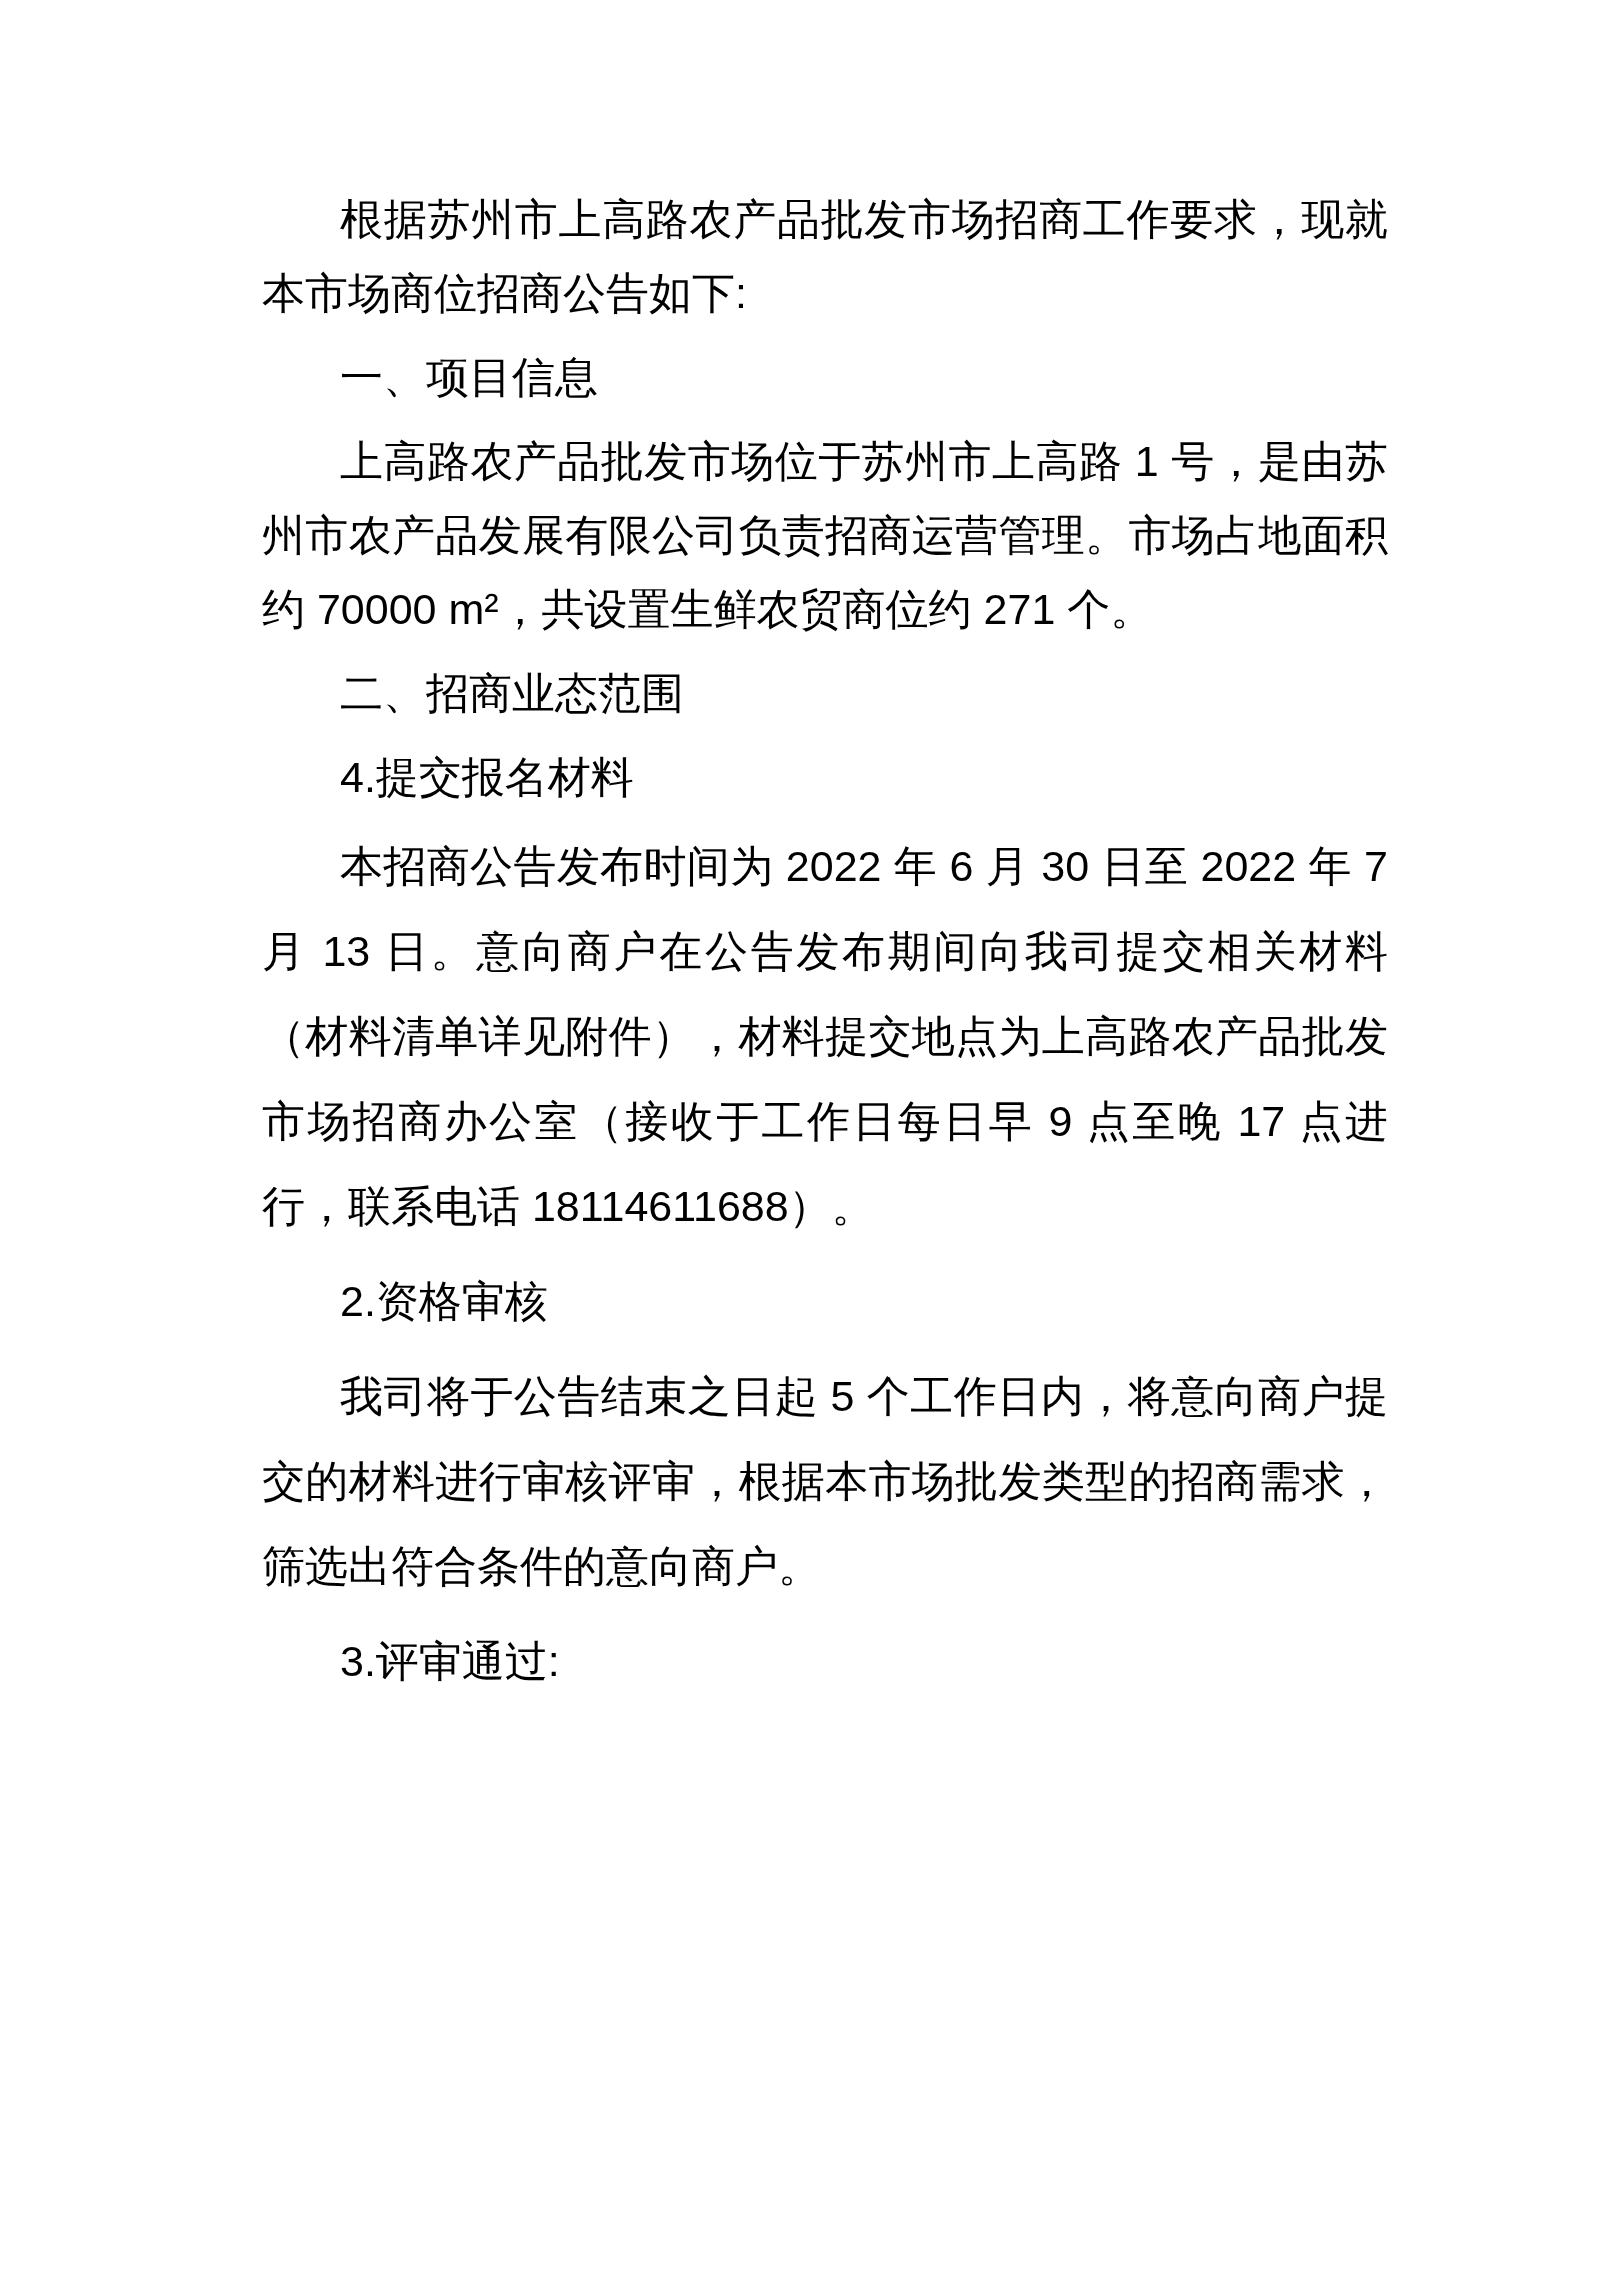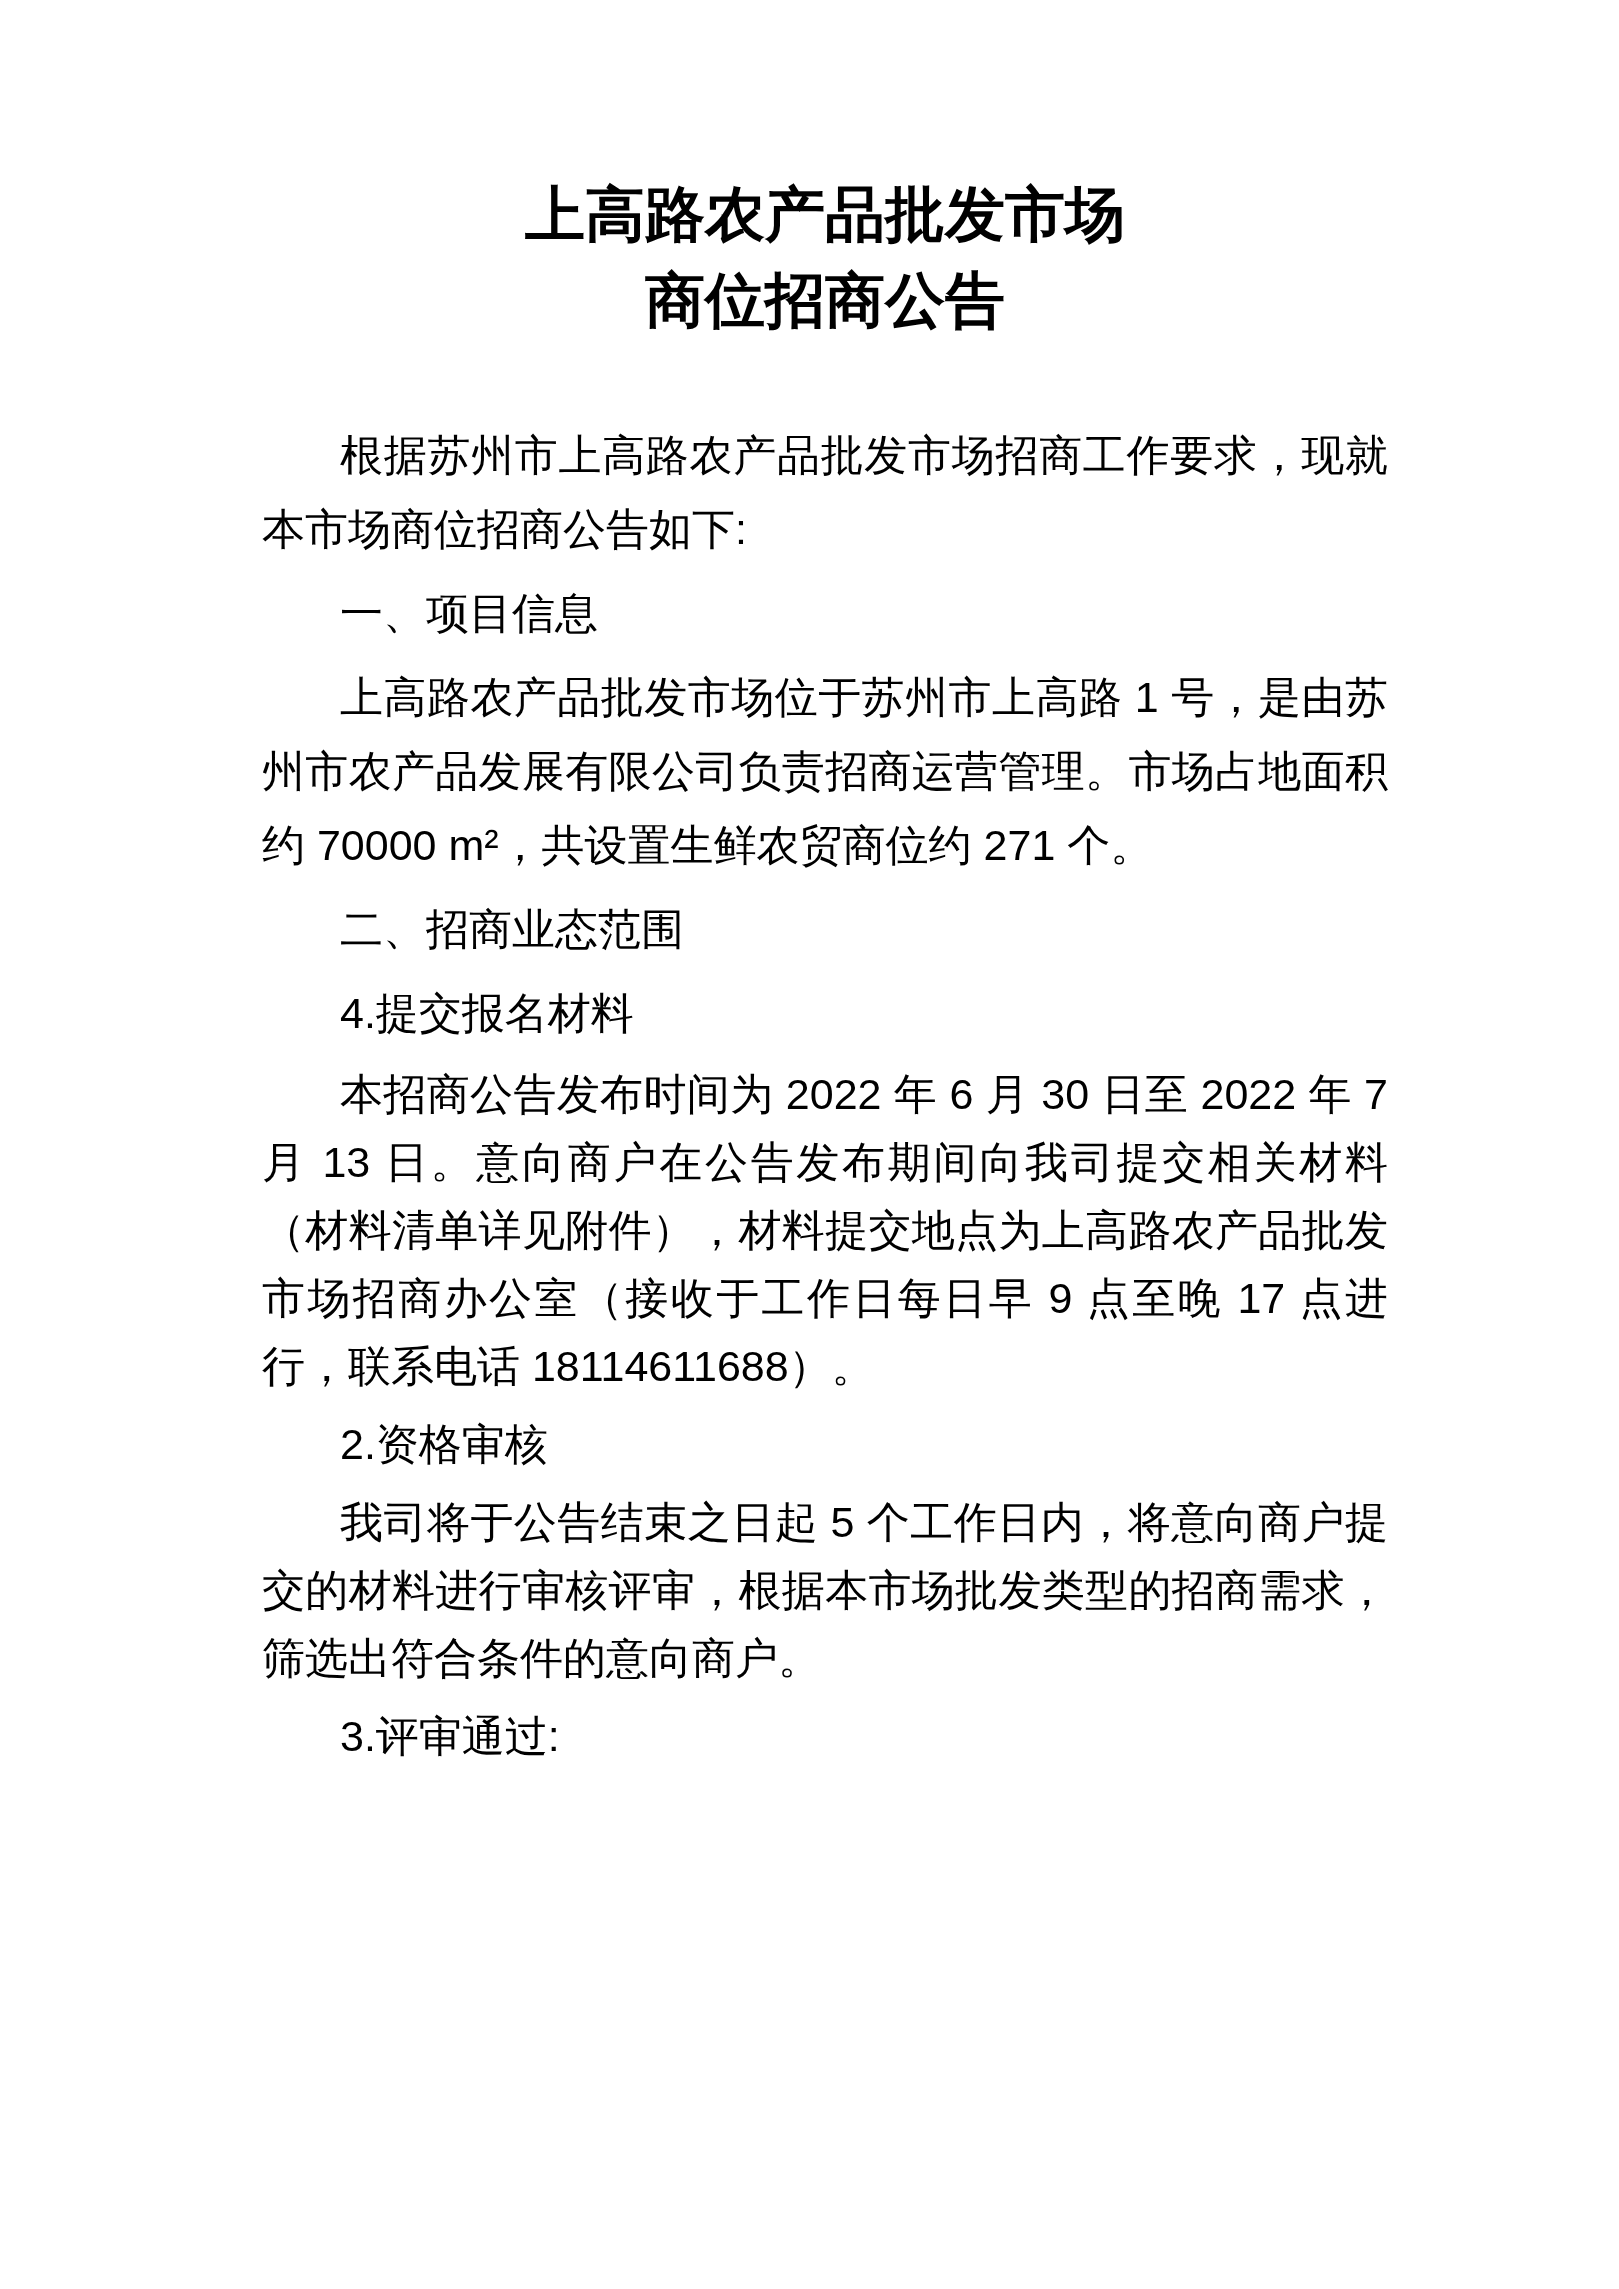--- a/index.html
+++ b/index.html
@@ -26,34 +26,30 @@
     text-align: center;
     color: #000000;
   }
   .page p {
     margin: 10px;
     font-size: 43px;
     text-align: justify;
     color: #000000;
   }
   .sec-a { line-height: 74px; }
-  .sec-b { line-height: 68px; }
+  .sec-b { line-height: 85px; }
   .indent { text-indent: 78px; }
   .bold   { font-weight: 400; }
   .b-start { margin-top: 9.8px; }
 </style>
 </head>
 <body>
 
 <div class="page">
 
-  <h1 class="doc-title">
-    <span>上高路农产品批发市场</span><br>
-    <span>商位招商公告</span>
-  </h1>
 
   <p class="sec-a indent">根据苏州市上高路农产品批发市场招商工作要求，现就本市场商位招商公告如下:</p>
 
   <p class="sec-a indent bold">一、项目信息</p>
 
   <p class="sec-a indent">上高路农产品批发市场位于苏州市上高路 1 号，是由苏州市农产品发展有限公司负责招商运营管理。市场占地面积约 70000 m²，共设置生鲜农贸商位约 271 个。</p>
 
   <p class="sec-a indent bold">二、招商业态范围</p>
 
 

